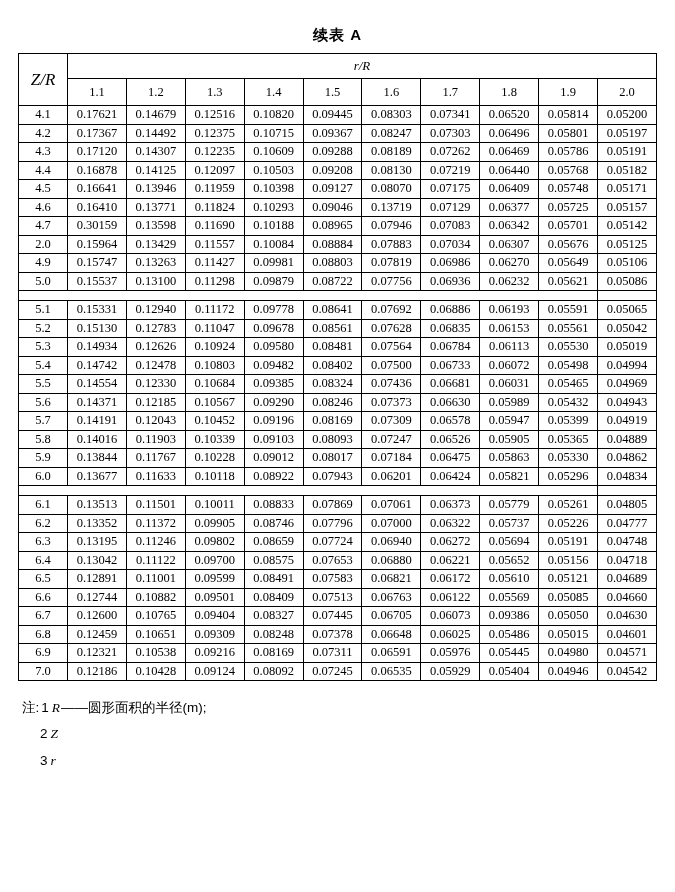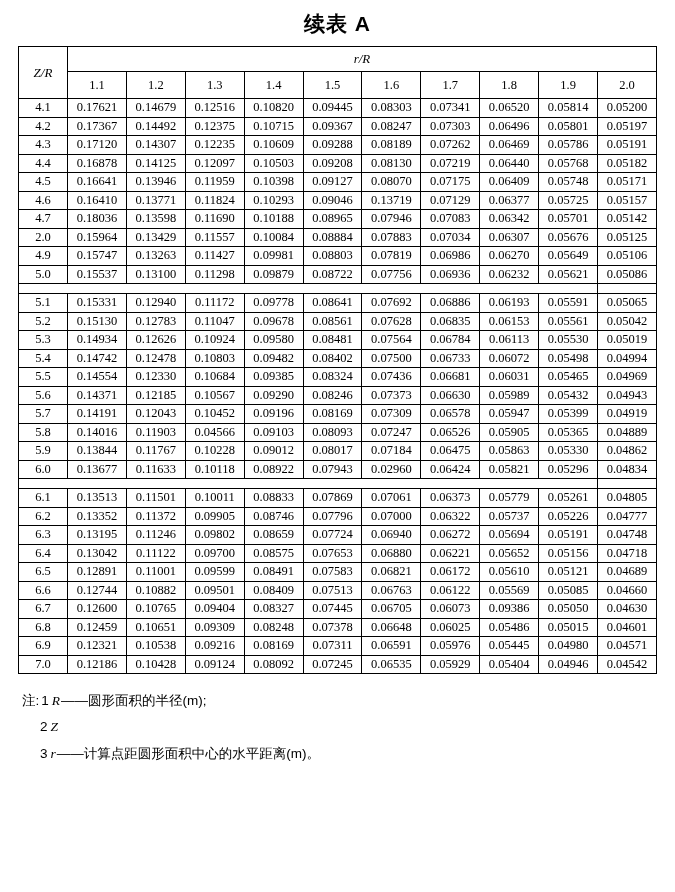--- a/index.html
+++ b/index.html
@@ -17,23 +17,23 @@
   .page {
     width: 675px;
     height: 892px;
     position: relative;
     box-sizing: border-box;
   }
   .doc-title {
     text-align: center;
     font-family: "Liberation Sans", sans-serif;
     font-weight: bold;
-    font-size: 21px;
+    font-size: 15px;
     letter-spacing: 1px;
-    padding-top: 10px;
+    padding-top: 26px;
     padding-bottom: 8px;
   }
   .table-wrap {
     padding: 0 18px;
     box-sizing: border-box;
   }
   table.data {
     border-collapse: collapse;
     width: 639px;
     table-layout: fixed;
@@ -43,21 +43,21 @@
     border: 1px solid #000;
     text-align: center;
     font-size: 12.5px;
     padding: 0;
     height: 17.5px;
     font-weight: normal;
   }
   table.data th.corner {
     width: 48px;
     font-style: italic;
-    font-size: 13px;
+    font-size: 17px;
   }
   table.data th.rr-head {
     font-style: italic;
     font-size: 13px;
     height: 24px;
     margin-top: 22px;
   }
   table.data th.col-head {
     height: 26px;
     font-size: 12.5px;
@@ -208,21 +208,21 @@
             <td>0.10293</td>
             <td>0.09046</td>
             <td>0.13719</td>
             <td>0.07129</td>
             <td>0.06377</td>
             <td>0.05725</td>
             <td>0.05157</td>
           </tr>
           <tr>
             <td class="zcol">4.7</td>
-            <td>0.18036</td>
+            <td>0.30159</td>
             <td>0.13598</td>
             <td>0.11690</td>
             <td>0.10188</td>
             <td>0.08965</td>
             <td>0.07946</td>
             <td>0.07083</td>
             <td>0.06342</td>
             <td>0.05701</td>
             <td>0.05142</td>
           </tr>
@@ -366,21 +366,21 @@
             <td>0.07309</td>
             <td>0.06578</td>
             <td>0.05947</td>
             <td>0.05399</td>
             <td>0.04919</td>
           </tr>
           <tr>
             <td class="zcol">5.8</td>
             <td>0.14016</td>
             <td>0.11903</td>
-            <td>0.04566</td>
+            <td>0.10339</td>
             <td>0.09103</td>
             <td>0.08093</td>
             <td>0.07247</td>
             <td>0.06526</td>
             <td>0.05905</td>
             <td>0.05365</td>
             <td>0.04889</td>
           </tr>
           <tr>
             <td class="zcol">5.9</td>
@@ -395,21 +395,21 @@
             <td>0.05330</td>
             <td>0.04862</td>
           </tr>
           <tr>
             <td class="zcol">6.0</td>
             <td>0.13677</td>
             <td>0.11633</td>
             <td>0.10118</td>
             <td>0.08922</td>
             <td>0.07943</td>
-            <td>0.02960</td>
+            <td>0.06201</td>
             <td>0.06424</td>
             <td>0.05821</td>
             <td>0.05296</td>
             <td>0.04834</td>
           </tr>
           <tr class="spacer">
             <td class="sep"></td>
             <td class="inner"></td>
             <td class="inner"></td>
             <td class="inner"></td>
@@ -562,17 +562,16 @@
       <span class="note-sym">R</span>
       <span class="note-text">——圆形面积的半径(m);</span>
     </div>
     <div class="note-line notes-indent">
       <span class="note-label">2</span>
       <span class="note-sym">Z</span>
     </div>
     <div class="note-line notes-indent">
       <span class="note-label">3</span>
       <span class="note-sym">r</span>
-      <span class="note-text">——计算点距圆形面积中心的水平距离(m)。</span>
     </div>
   </div>
 
 </div>
 
 </body></html>

